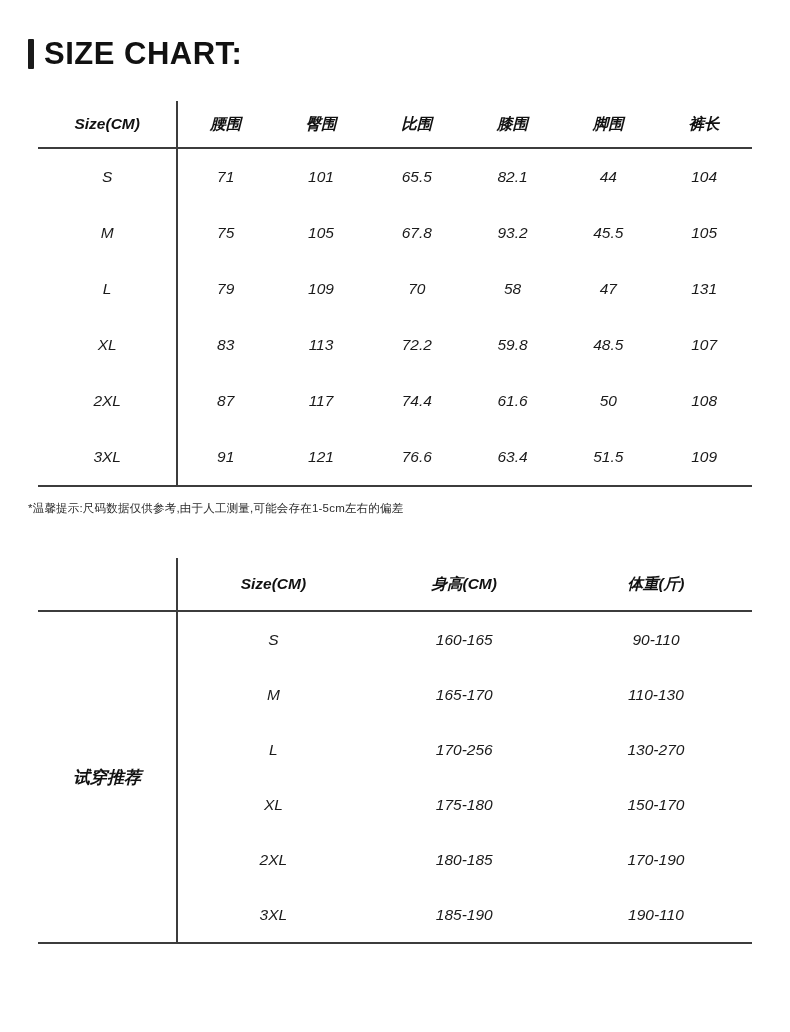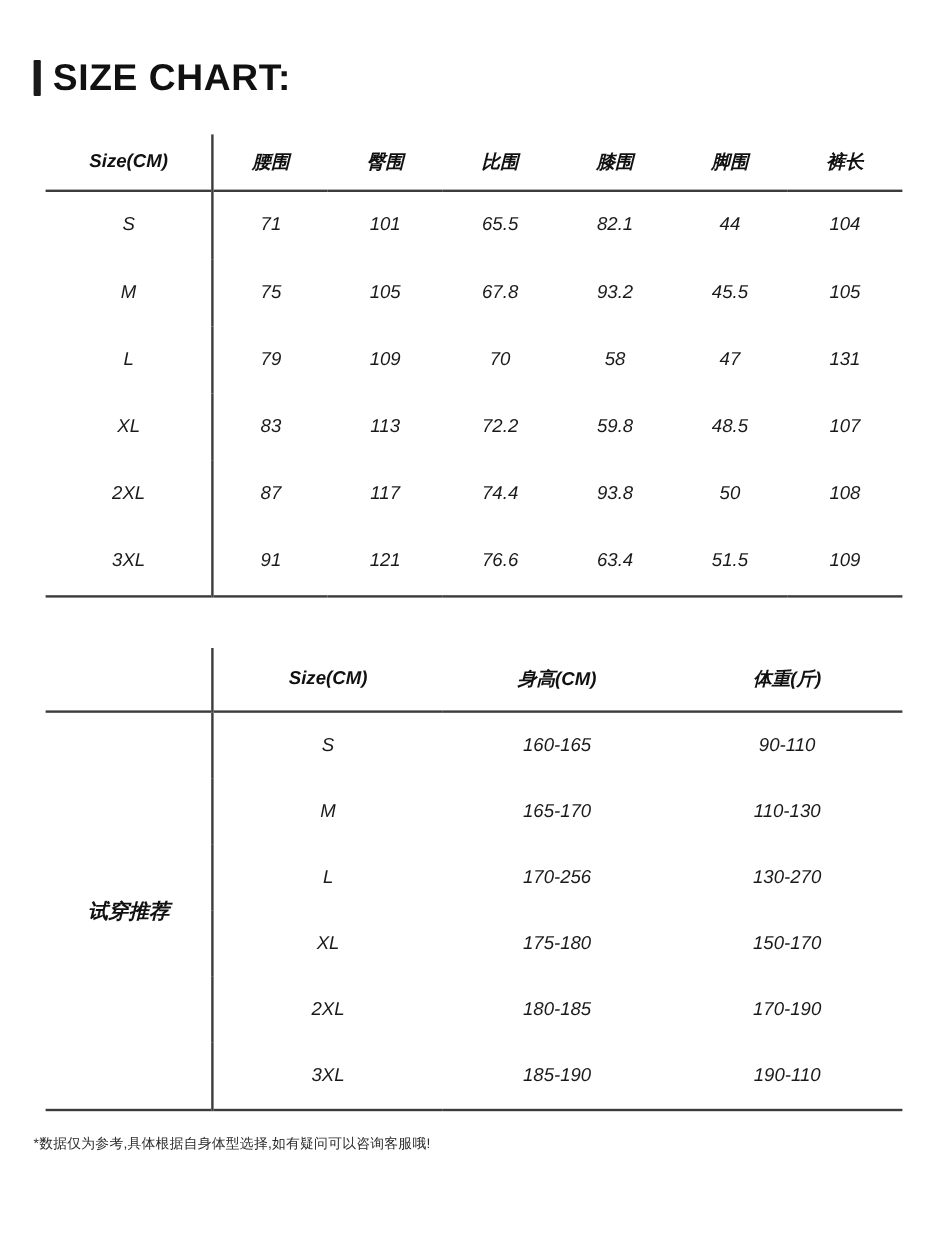--- a/index.html
+++ b/index.html
@@ -20,21 +20,21 @@
     height: 1032px;
     box-sizing: border-box;
     padding: 0;
     position: relative;
   }
 
   
   .title-row {
     display: flex;
     align-items: center;
-    padding: 49px 0 0 28px;
+    padding: 38px 0 0 28px;
   }
   .title-bar {
     width: 6px;
     height: 30px;
     background: #1a1a1a;
     margin-right: 10px;
     border-radius: 1px;
   }
   .title-text {
     font-size: 31px;
@@ -198,37 +198,38 @@
           <td>72.2</td>
           <td>59.8</td>
           <td>48.5</td>
           <td>107</td>
         </tr>
         <tr>
           <td class="vsep">2XL</td>
           <td>87</td>
           <td>117</td>
           <td>74.4</td>
-          <td>93.8</td>
+          <td>61.6</td>
           <td>50</td>
           <td>108</td>
         </tr>
         <tr>
           <td class="vsep">3XL</td>
           <td>91</td>
           <td>121</td>
           <td>76.6</td>
           <td>63.4</td>
           <td>51.5</td>
           <td>109</td>
         </tr>
       </tbody>
     </table>
   </div>
 
+  <div class="note1">*温馨提示:尺码数据仅供参考,由于人工测量,可能会存在1-5cm左右的偏差</div>
 
   <div class="t2-wrap">
     <table class="sz t2">
       <colgroup>
         <col class="c1">
           <col class="c2">
           <col class="c3">
           <col class="c4">
       </colgroup>
       <thead>
@@ -268,15 +269,14 @@
         </tr>
         <tr>
           <td>3XL</td>
           <td>185-190</td>
           <td>190-110</td>
         </tr>
       </tbody>
     </table>
   </div>
 
-  <div class="note2">*数据仅为参考,具体根据自身体型选择,如有疑问可以咨询客服哦!</div>
 
 </div>
 
 </body></html>

